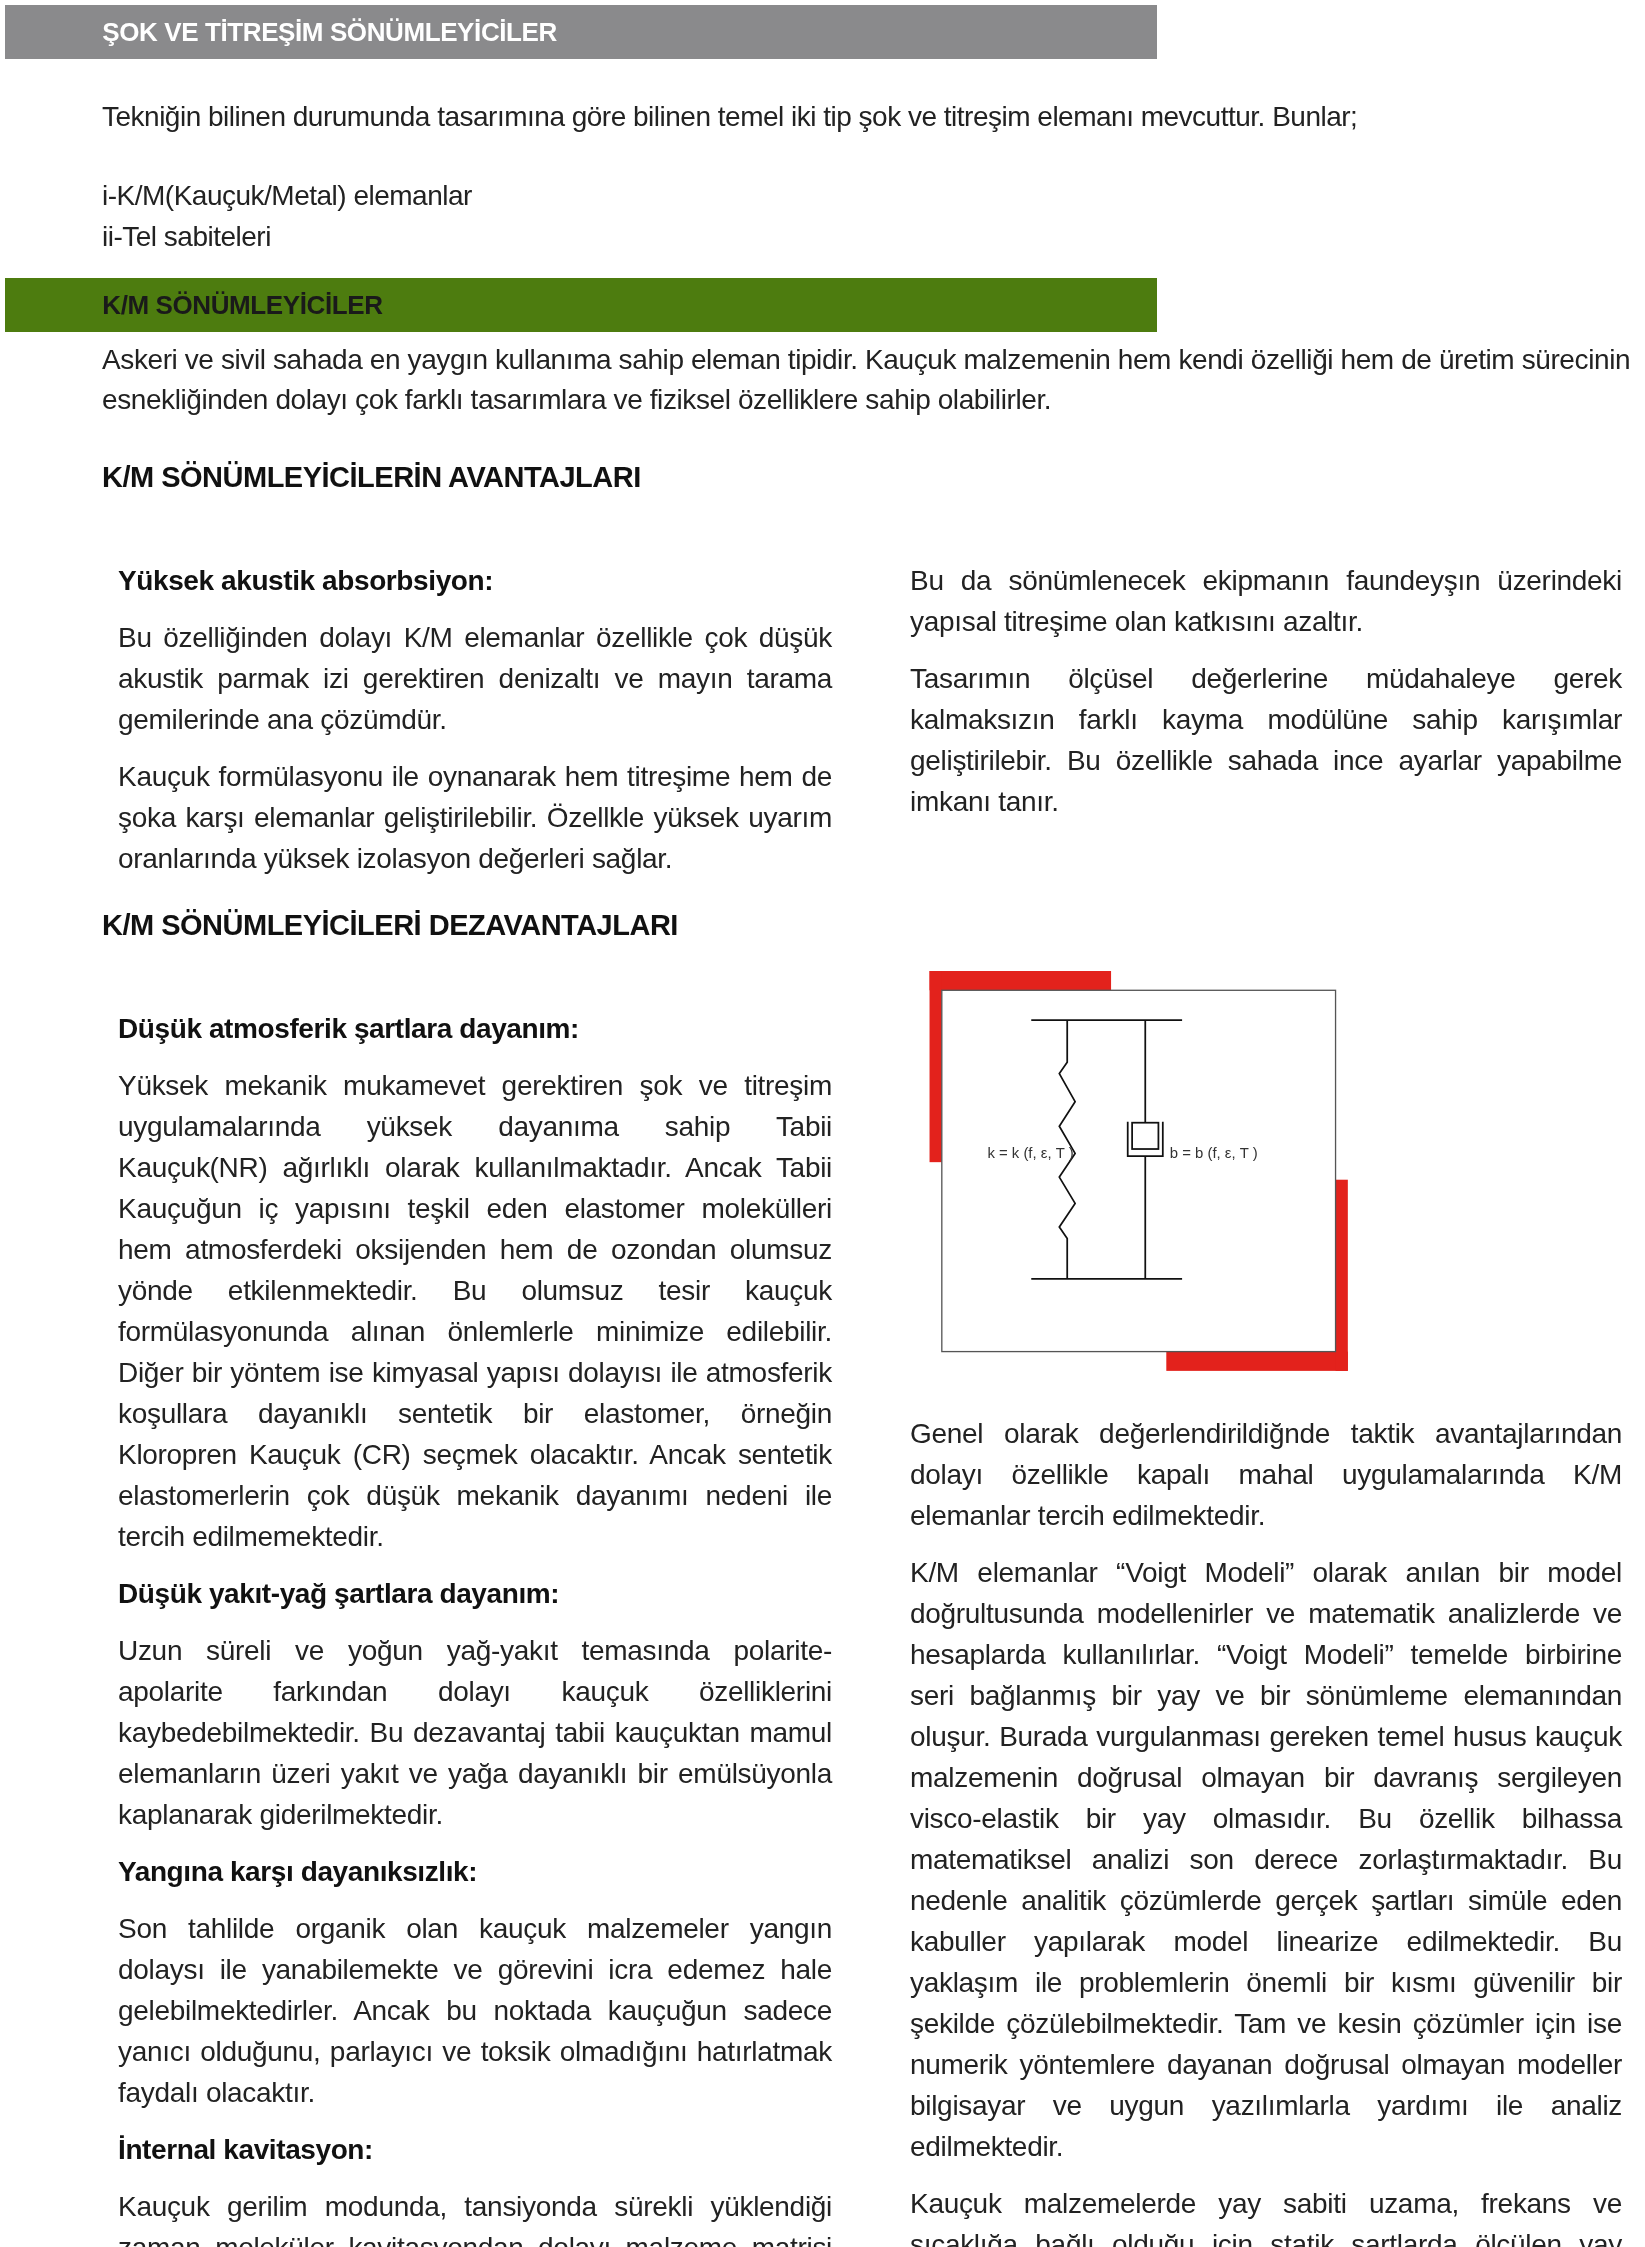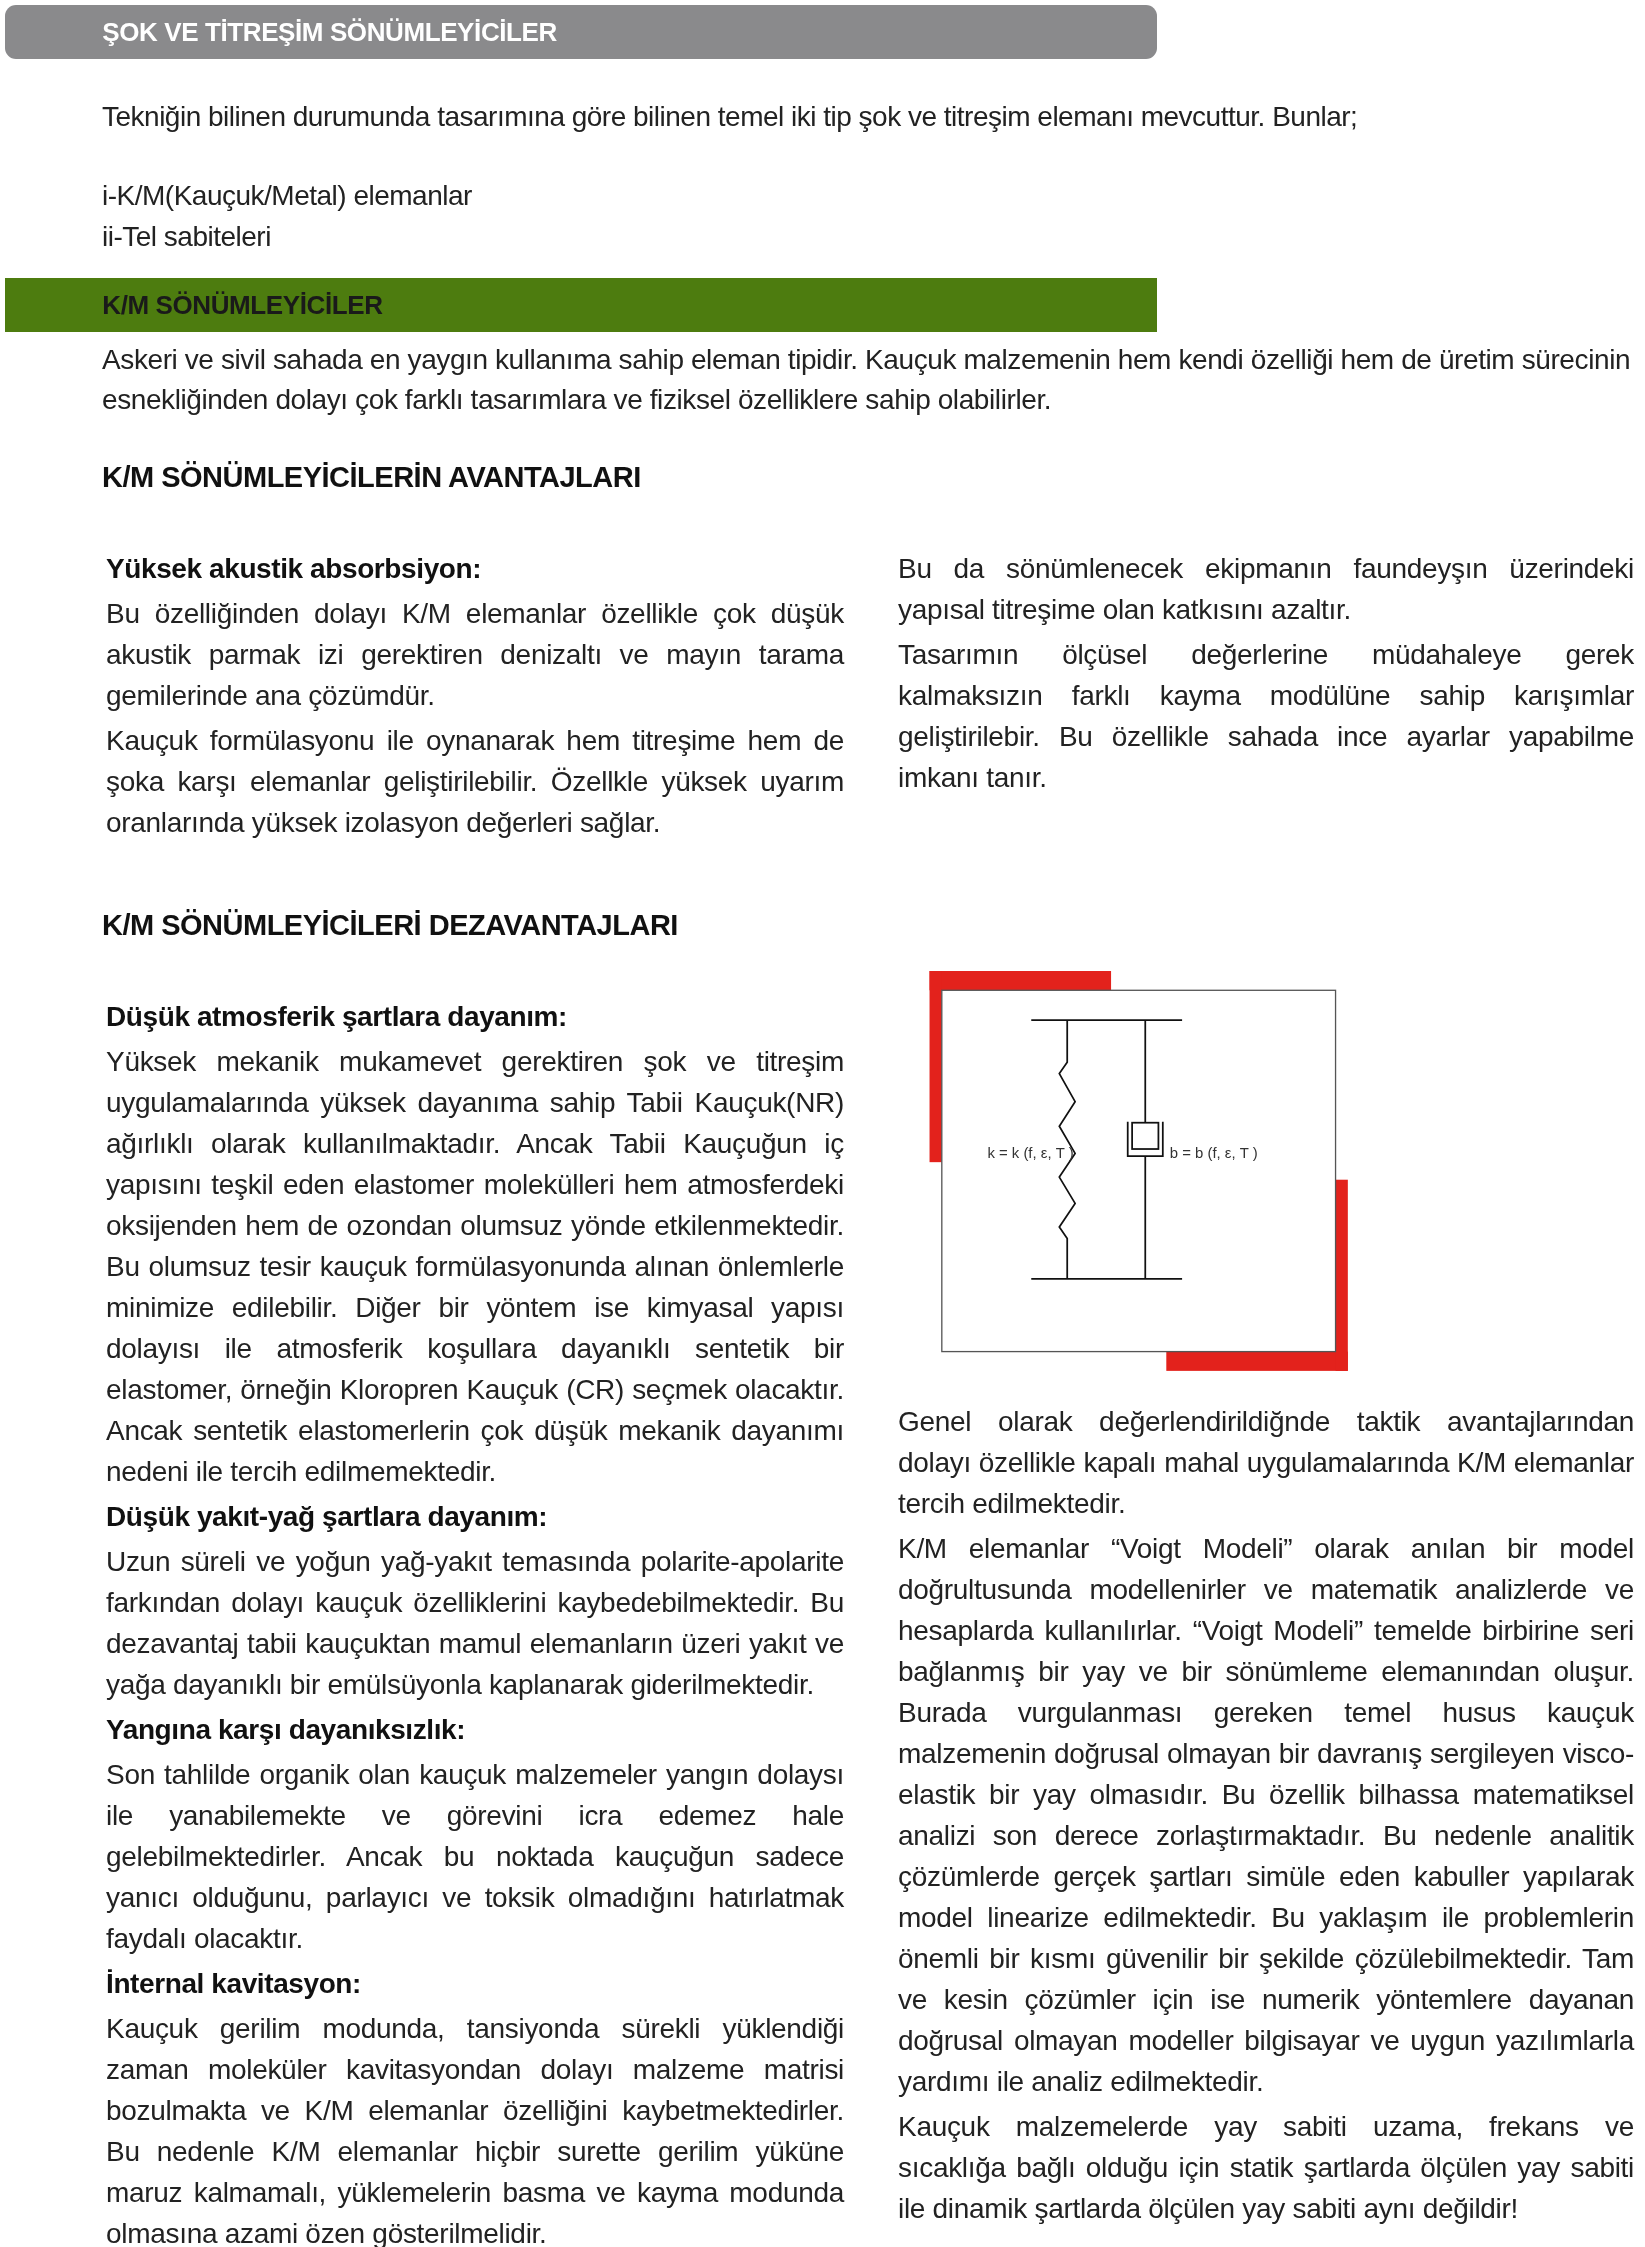--- a/index.html
+++ b/index.html
@@ -1,24 +1,24 @@
 <!DOCTYPE html>
 <html style="font-size:14px"><head>
 <meta charset="utf-8">
 <style>
   html, body { margin:0; padding:0; background:#ffffff; }
   body { width:1646px; height:2247px; position:relative; overflow:hidden;
          font-family:"Liberation Sans", sans-serif; color:#1a1a1a; }
   .bar { position:absolute; left:5.3px; width:1152px; box-sizing:border-box; padding-left:97px;
          font-family:"Liberation Sans", sans-serif; font-weight:bold; font-size:26px; }
-  .bar.dark { top:5.3px; height:54px; background:#8a8a8c; color:#ffffff; line-height:54px; letter-spacing:-0.4px;border-radius:11px; }
+  .bar.dark { top:5.3px; height:54px; background:#8a8a8c; color:#ffffff; line-height:54px; letter-spacing:-0.4px; }
   .bar.light { top:278px; height:54px; background:#4d7c0f; color:#1a1a1a; line-height:54px; letter-spacing:-0.4px; }
   .txt { position:absolute; font-size:28px; line-height:40px; color:#222; letter-spacing:-0.5px; }
   .para { position:absolute; font-size:28px; line-height:41px; color:#222; text-align:justify; letter-spacing:-0.3px; }
-  .para p { margin:4px; }
+  .para p { margin:16px; }
   .para .h { font-weight:bold; color:#111; letter-spacing:-0.4px; }
   .sec { position:absolute; left:102px; font-weight:bold; font-size:29px; color:#111; letter-spacing:-0.5px; }
   .diagram { position:absolute; left:929px; top:971px; width:650px; height:456px; }
 </style>
 </head>
 <body>
 
 <div class="bar dark">
   <span>ŞOK VE TİTREŞİM SÖNÜMLEYİCİLER</span>
 </div>

